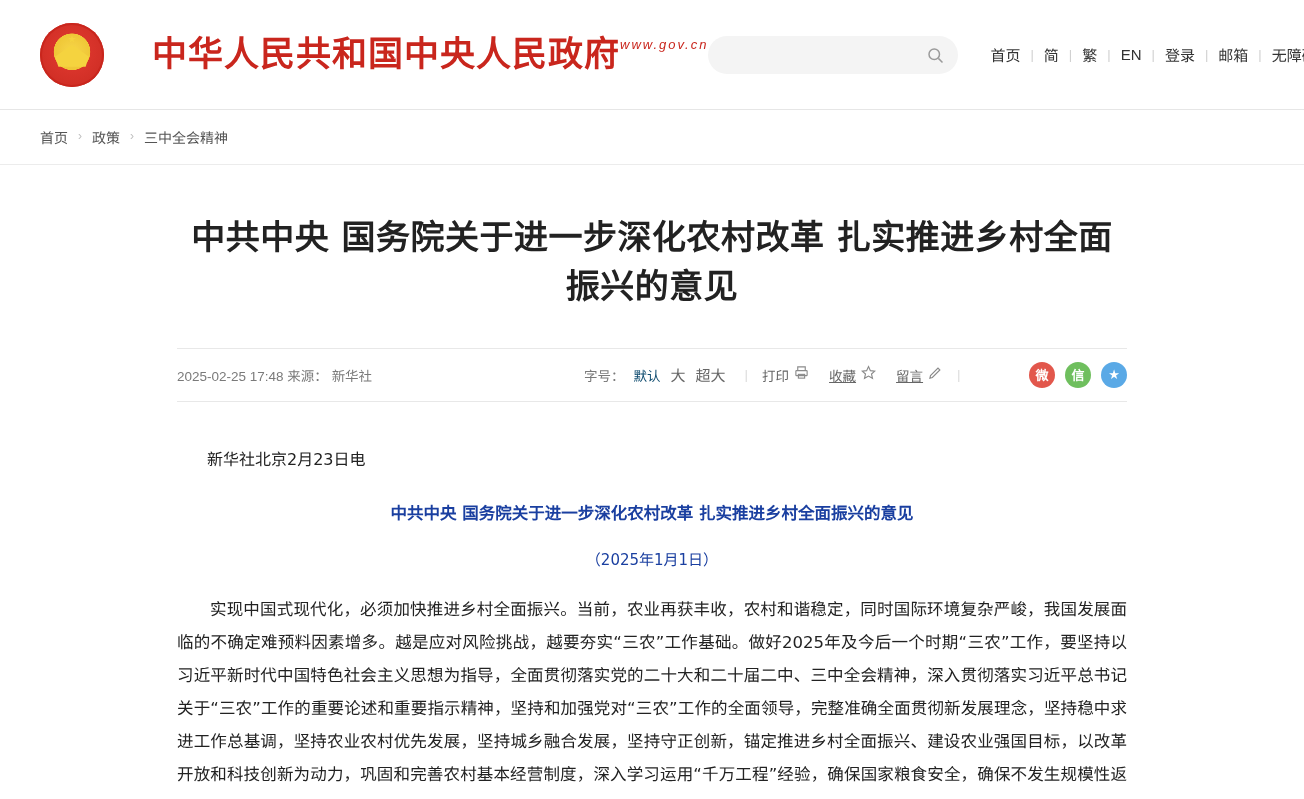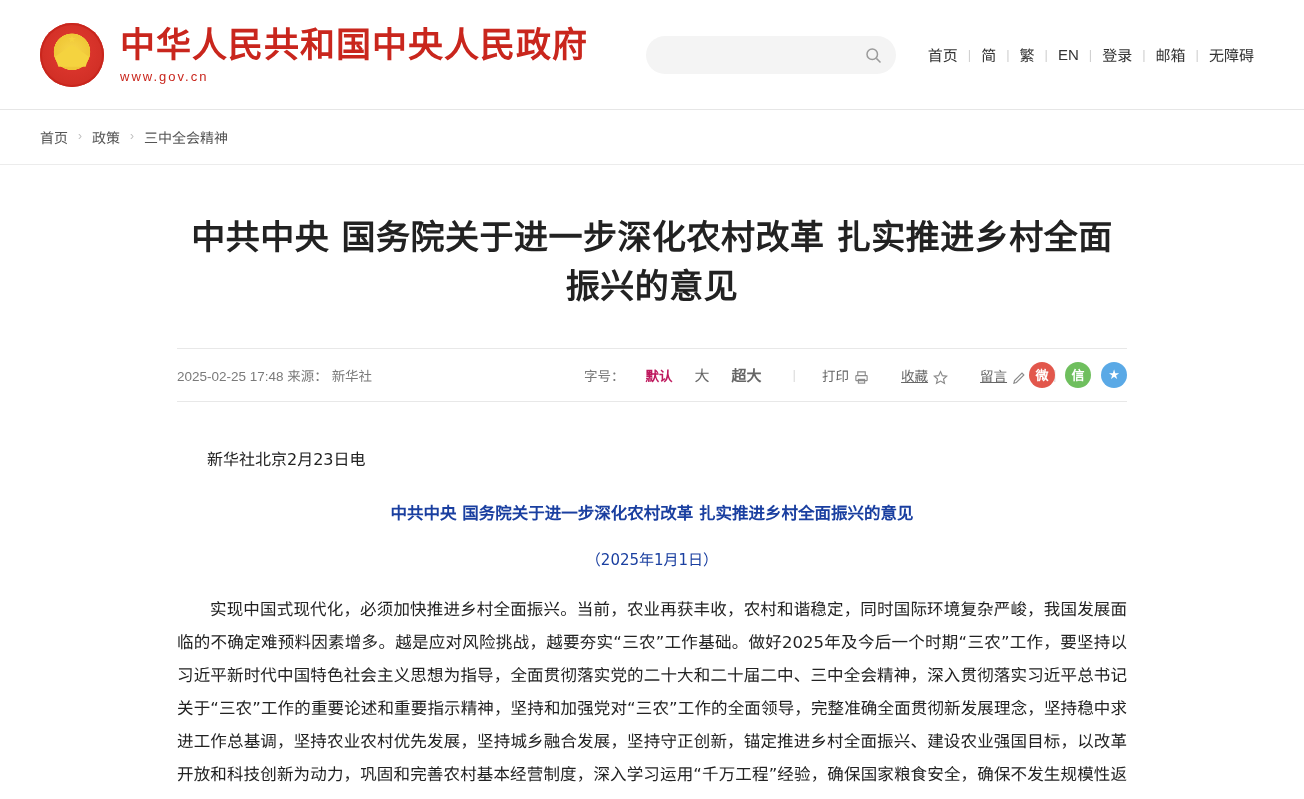--- a/index.html
+++ b/index.html
@@ -49,36 +49,38 @@
     content: "";
     position: absolute;
     left: 50%; top: 20%;
     transform: translateX(-50%);
     width: 8px; height: 8px;
     background: #f5d33f;
     clip-path: polygon(50% 0%, 61% 35%, 98% 35%, 68% 57%, 79% 91%, 50% 70%, 21% 91%, 32% 57%, 2% 35%, 39% 35%);
   }
   .brand-text {
     display: flex;
-    flex-direction: column;
+    flex-direction: row;
+    margin-left: 32px;
   }
   .brand-title {
     font-family: "DejaVu Sans", "Liberation Sans", sans-serif;
     font-size: 35px;
     font-weight: 700;
     color: #c9261d;
     letter-spacing: 1px;
     line-height: 1.15;
     white-space: nowrap;
   }
   .brand-url {
     font-size: 13px;
     color: #c9261d;
     letter-spacing: 2px;
     margin-top: 3px;
+    font-style: italic;
   }
 
   .header-right {
     margin-left: auto;
     display: flex;
     align-items: center;
     gap: 22px;
   }
   .search-box {
     width: 250px;
@@ -175,30 +177,30 @@
     color: #7a7a7a;
     position: relative;
   }
   .meta-left { white-space: nowrap; }
   .meta-center {
     position: absolute;
     left: 50%;
     transform: translateX(-68px);
     display: flex;
     align-items: center;
-    gap: 12px;
+    gap: 0;
     white-space: nowrap;
   }
   .fontsize-label { margin-right: 4px; }
   .fs-opt { padding: 0 5px; color: #666; }
-  .fs-opt.active { color: #be185d; font-weight: 700; }
+  .fs-opt.active { color: #0c4a6e; font-weight: 400; }
   .fs-opt.big { font-size: 15px; }
-  .fs-opt.huge { font-size: 15px; font-weight: bold; }
+  .fs-opt.huge { font-size: 15px; }
   .vbar { color: #dcdcdc; padding: 0 14px; }
-  .tool { display: inline-flex; align-items: flex-end; gap: 5px; color: #666; }
+  .tool { display: inline-flex; align-items: flex-start; gap: 5px; color: #666; }
   .tool + .tool { margin-left: 20px; text-decoration: underline; }
   .tool svg, .tool .glyph { width: 15px; height: 15px; display: inline-block; color: #8a8a8a; }
   .share-group {
     position: absolute;
     right: 0;
     display: flex;
     align-items: center;
     gap: 10px;
   }
   .share-btn {

